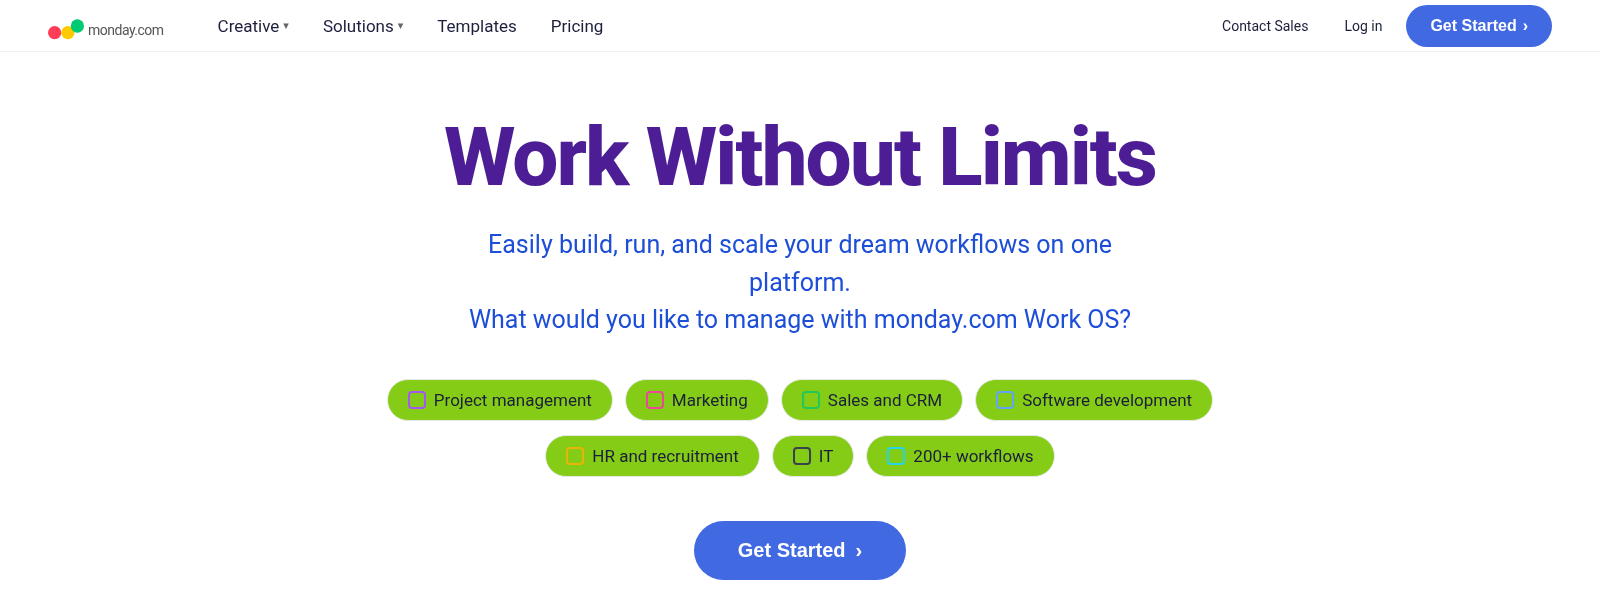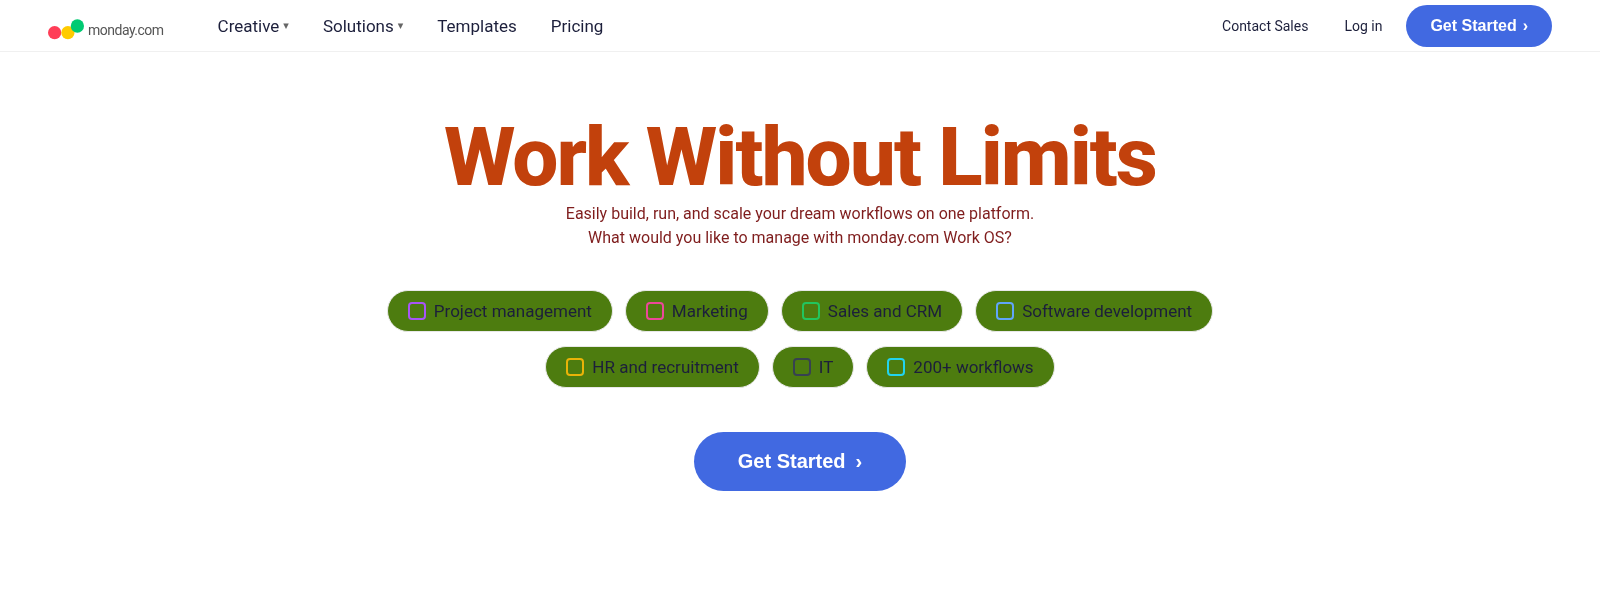--- a/index.html
+++ b/index.html
@@ -116,28 +116,29 @@
       display: flex;
       flex-direction: column;
       align-items: center;
       padding: 60px 40px 40px;
       text-align: center;
     }
 
     .hero-title {
       font-size: 82px;
       font-weight: 800;
-      color: #c2410c;
+      color: #4c1d95;
       line-height: 1.1;
       letter-spacing: -2px;
+      margin-bottom: 24px;
     }
 
     .hero-subtitle {
-      font-size: 16px;
-      color: #7f1d1d;
+      font-size: 25px;
+      color: #1d4ed8;
       line-height: 1.5;
       margin-bottom: 40px;
       max-width: 700px;
     }
 
     
     .chips-container {
       display: flex;
       flex-direction: column;
       align-items: center;
@@ -151,21 +152,21 @@
       flex-wrap: wrap;
       justify-content: center;
     }
 
     .chip {
       display: flex;
       align-items: center;
       gap: 8px;
       padding: 10px 20px;
       border-radius: 24px;
-      background: #4d7c0f;
+      background: #84cc16;
       border: 1.5px solid #e8e8e8;
       font-size: 17px;
       color: #1c1f3b;
       cursor: pointer;
       font-weight: 400;
       white-space: nowrap;
       transition: border-color 0.15s;
     }
 
     .chip-icon {

